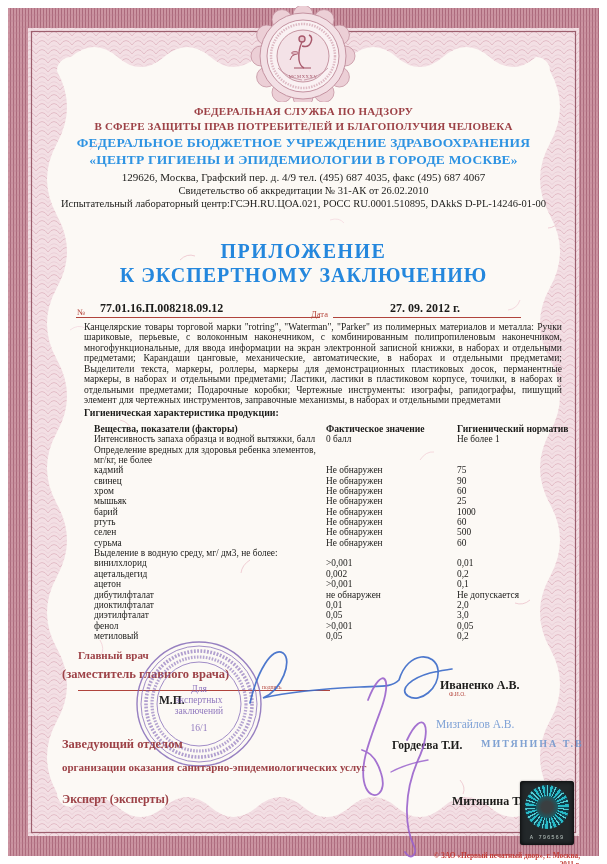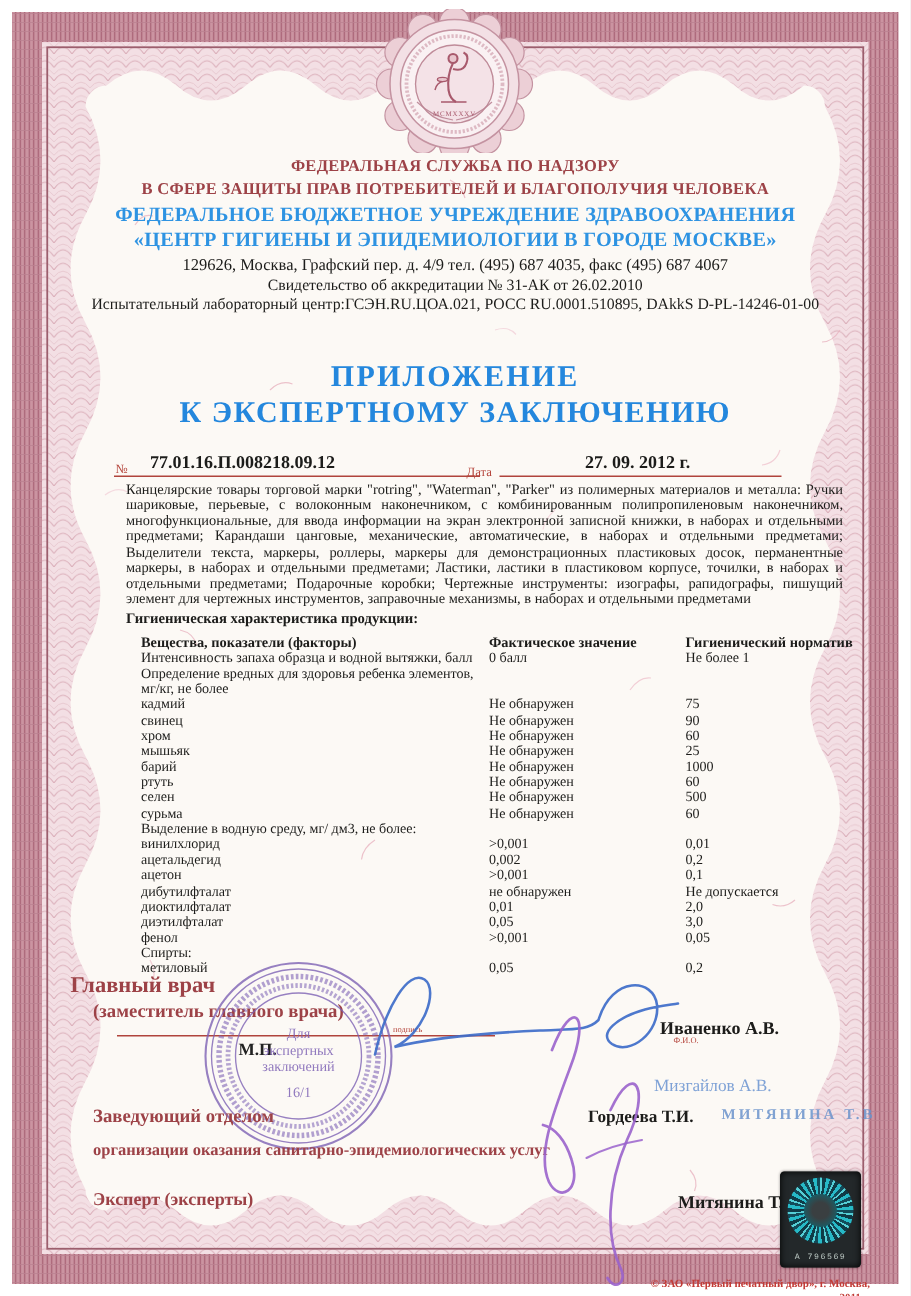--- a/index.html
+++ b/index.html
@@ -22,21 +22,21 @@
   .mnum{left:100px;top:301px;font-size:12px;font-weight:bold;}
   .mdate{left:390px;top:301px;font-size:12px;font-weight:bold;}
   .mnolbl{left:77px;top:307px;font-size:8.5px;}
   .mdatelbl{left:311px;top:309px;font-size:8.5px;}
   .uline{border-top:1.1px solid #b0443c;height:0;}
   .body-par{left:84px;top:322px;width:478px;font-size:9.6px;line-height:10.45px;text-align:justify;}
   .tbl-head{left:84px;top:407px;font-size:9.8px;font-weight:bold;}
   #htable{left:94px;top:424px;width:472px;font-size:9.4px;}
   .trow{display:grid;grid-template-columns:232px 131px 109px;height:10.35px;line-height:10.6px;white-space:nowrap;}
   .trow.hd{font-weight:bold;font-size:9.6px;}
-  .sig-label1{left:47px;top:649px;font-size:15px;}
+  .sig-label1{left:78px;top:649px;font-size:11px;}
   .sig-label2{left:62px;top:667px;font-size:12.5px;}
   .sig-uline{left:78px;top:690px;width:252px;}
   .podpis{left:262px;top:684px;font-size:5.6px;}
   .mp{left:159px;top:694px;font-size:11.5px;font-weight:bold;color:#222;}
   .chief-name{left:440px;top:678px;font-size:12px;font-weight:bold;}
   .fio{left:449px;top:691px;font-size:5.6px;}
   .alt-name{left:436px;top:718px;font-size:11.5px;color:#7fa2d6;}
   .dept1{left:62px;top:737px;font-size:12.5px;}
   .dept2{left:62px;top:761px;font-size:11px;}
   .dept-name{left:392px;top:739px;font-size:11.5px;font-weight:bold;}
@@ -262,25 +262,20 @@
           <div>диэтилфталат</div>
           <div>0,05</div>
           <div>3,0</div>
         </div>
         <div class="trow">
           <div>фенол</div>
           <div>&gt;0,001</div>
           <div>0,05</div>
         </div>
         <div class="trow">
-          <div>Спирты:</div>
-          <div></div>
-          <div></div>
-        </div>
-        <div class="trow">
           <div>метиловый</div>
           <div>0,05</div>
           <div>0,2</div>
         </div>
       </div>
   </div>
 
   <div class="abs maroon sig-label1">Главный врач</div>
   <div class="abs maroon sig-label2">(заместитель главного врача)</div>
   <div class="abs uline sig-uline"></div>

